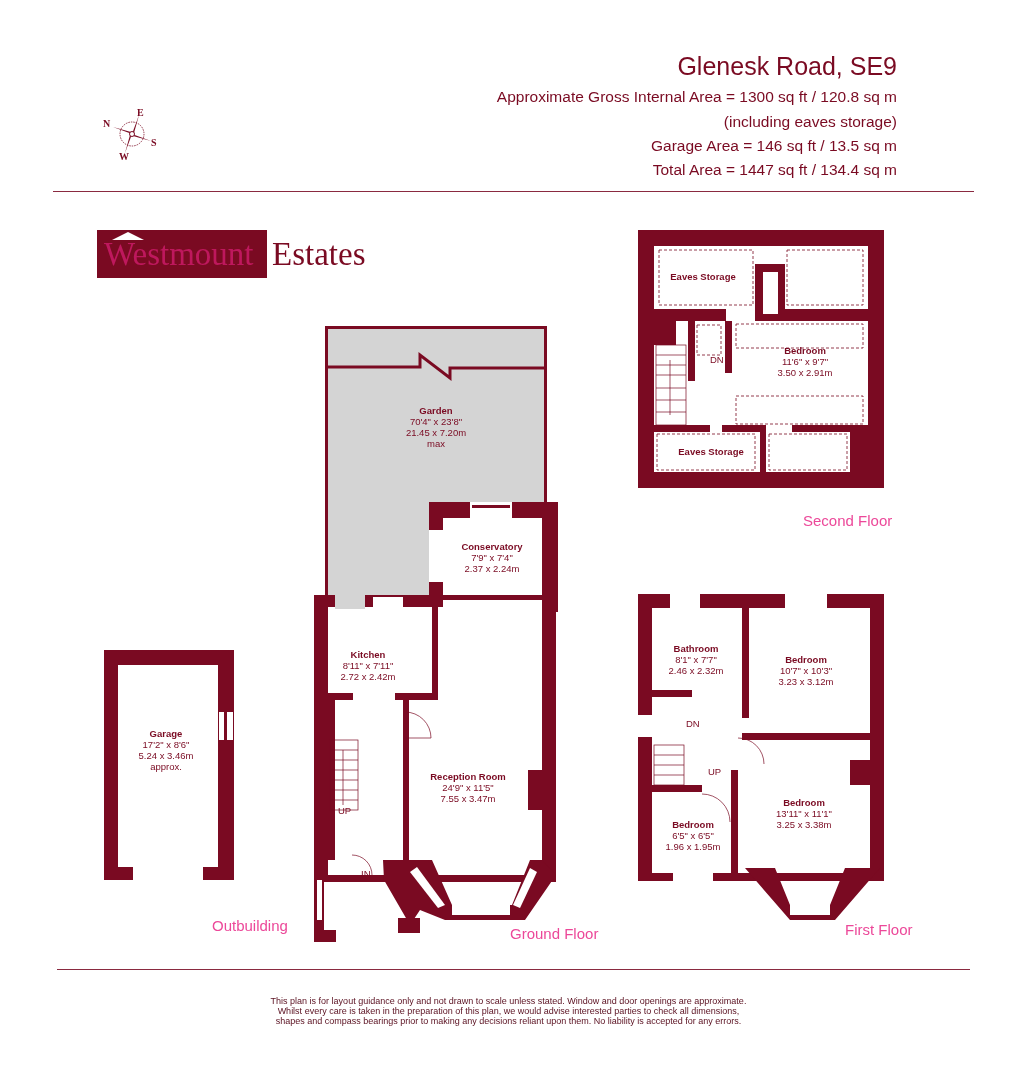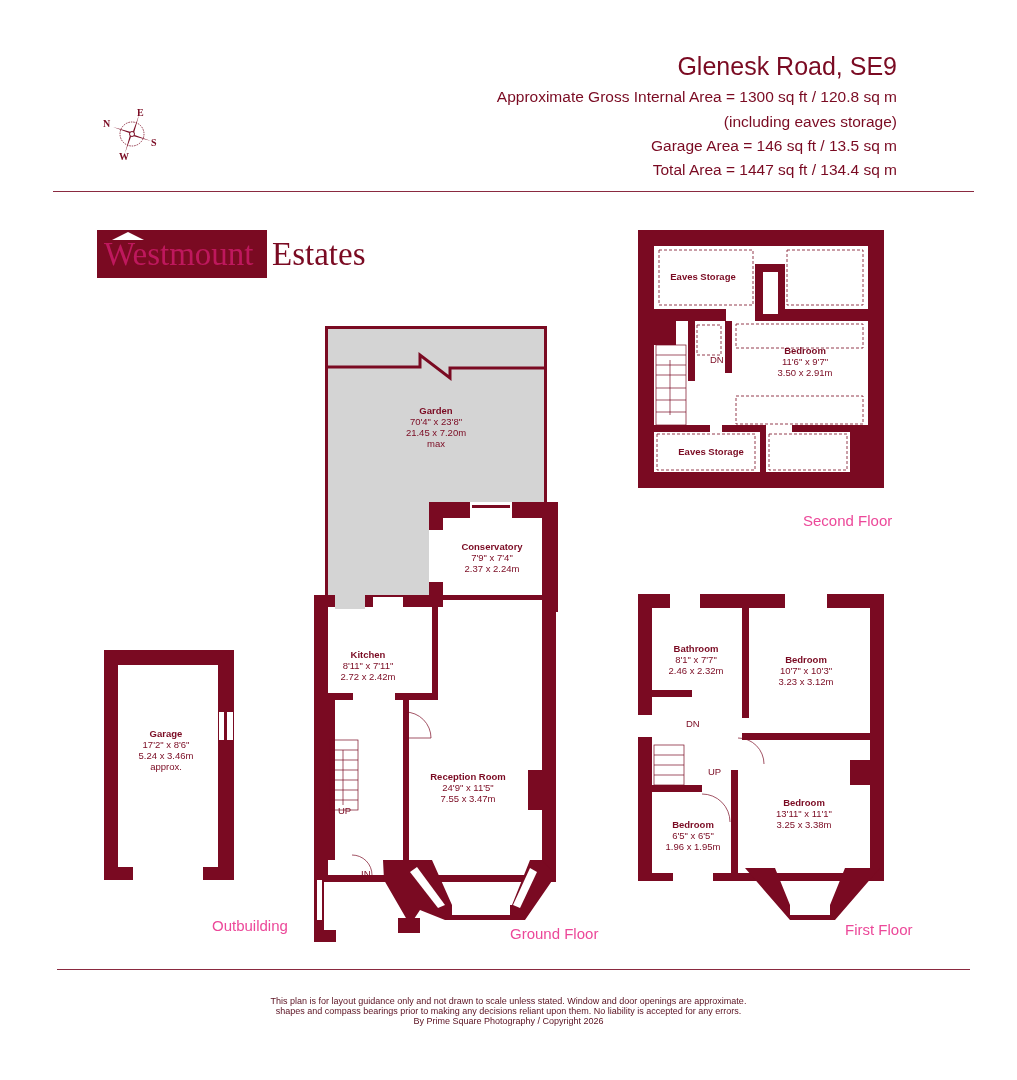--- a/index.html
+++ b/index.html
@@ -247,15 +247,15 @@
   <div>3.25 x 3.38m</div>
 </div>
 <div class="abs" style="left:686px; top:718px; font-size:9.5px;">DN</div>
 <div class="abs" style="left:708px; top:766px; font-size:9.5px;">UP</div>
 <div class="abs floor-label" style="left:845px; top:921px;">First Floor</div>
 
 <div class="rule" style="left:57px; width:913px; top:969px;"></div>
 
 <div class="abs disc">
   <div>This plan is for layout guidance only and not drawn to scale unless stated. Window and door openings are approximate.</div>
+  <div>Whilst every care is taken in the preparation of this plan, we would advise interested parties to check all dimensions,</div>
   <div>shapes and compass bearings prior to making any decisions reliant upon them. No liability is accepted for any errors.</div>
-  <div>By Prime Square Photography / Copyright 2026</div>
 </div>
 
 </body></html>

